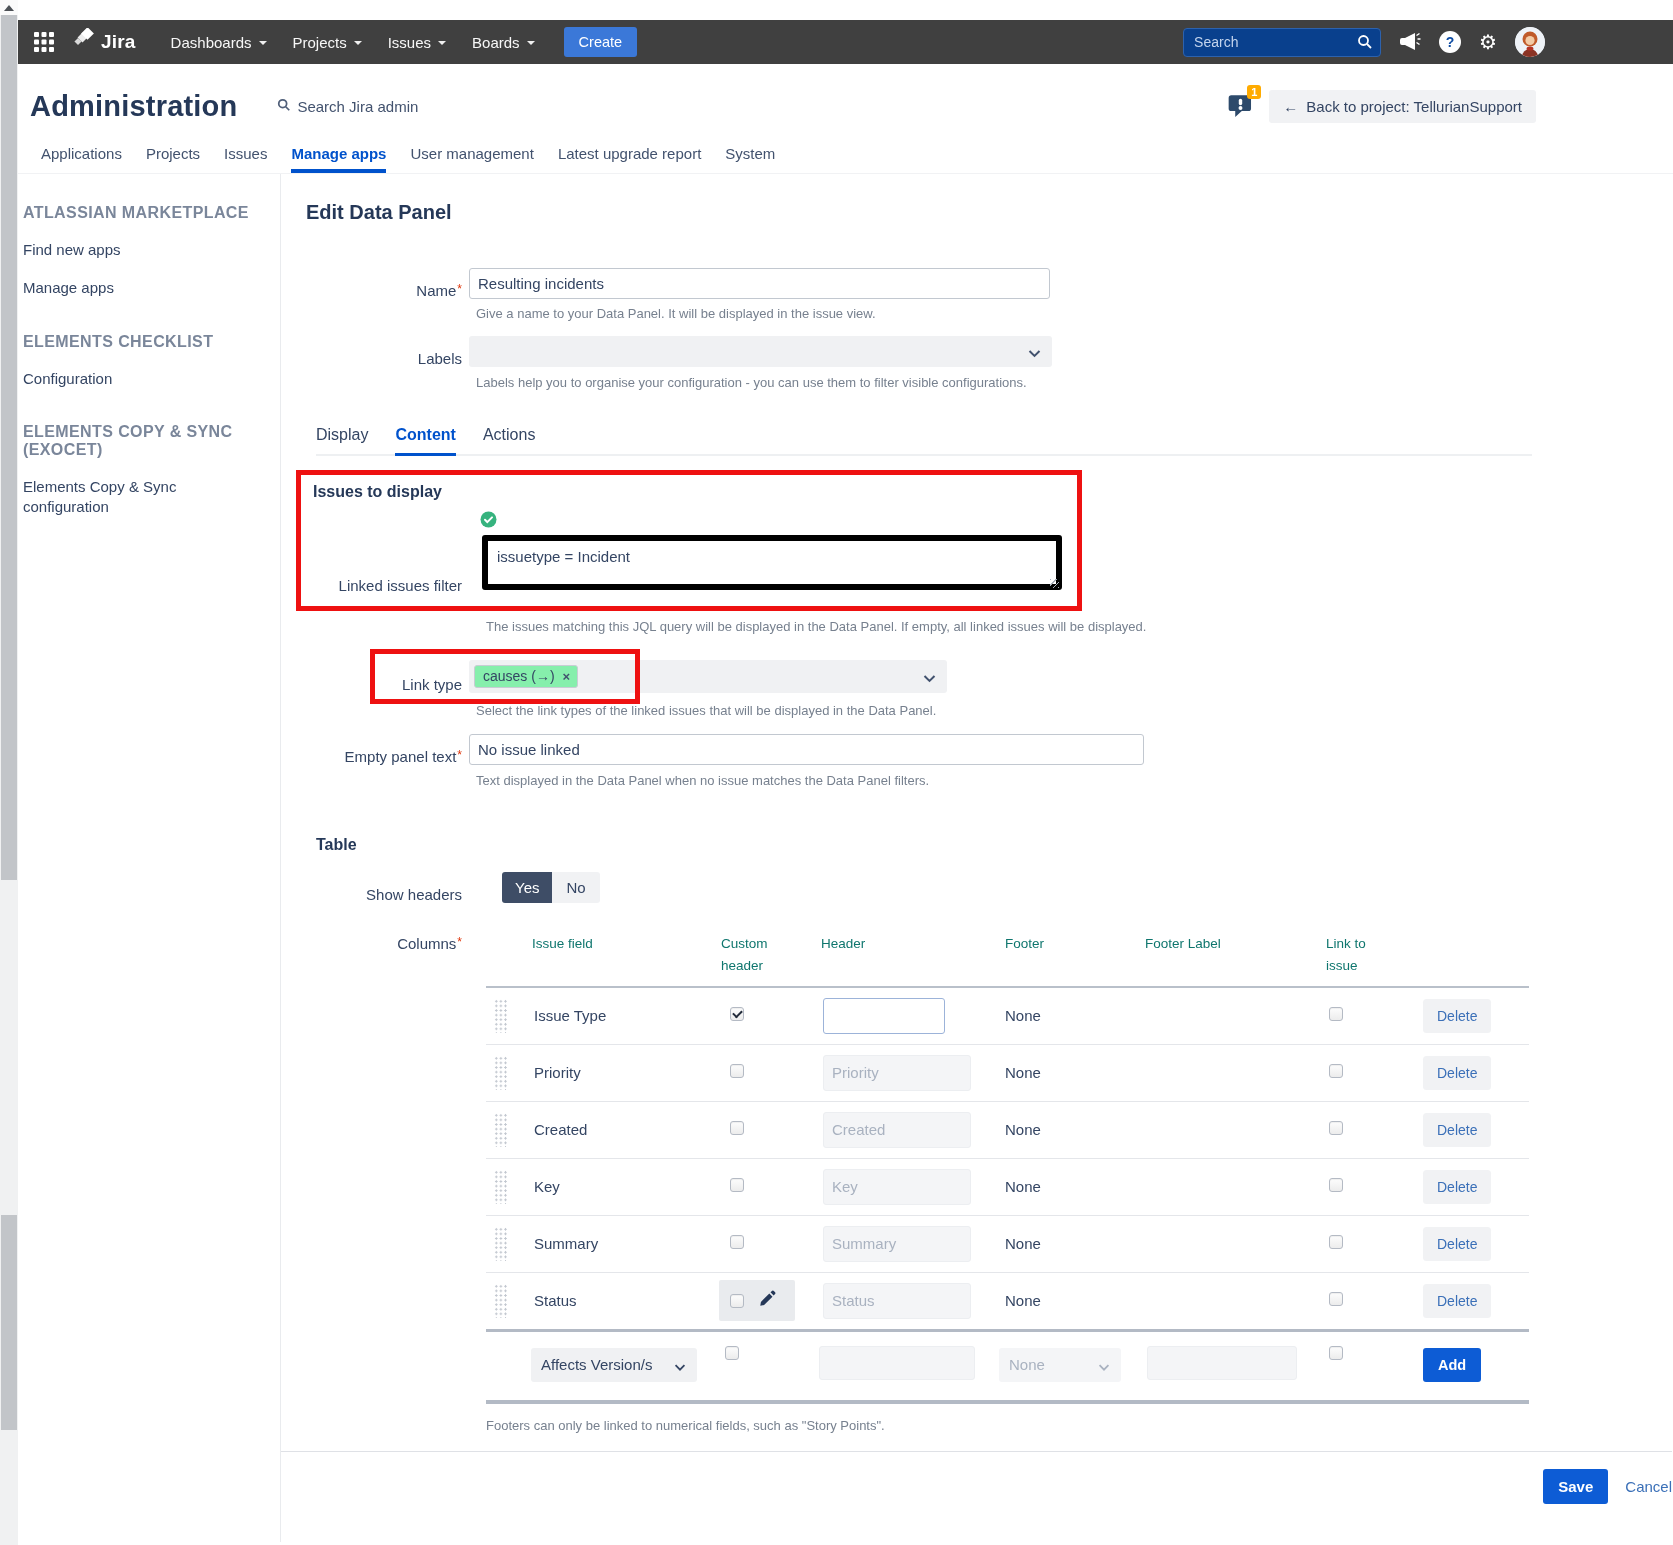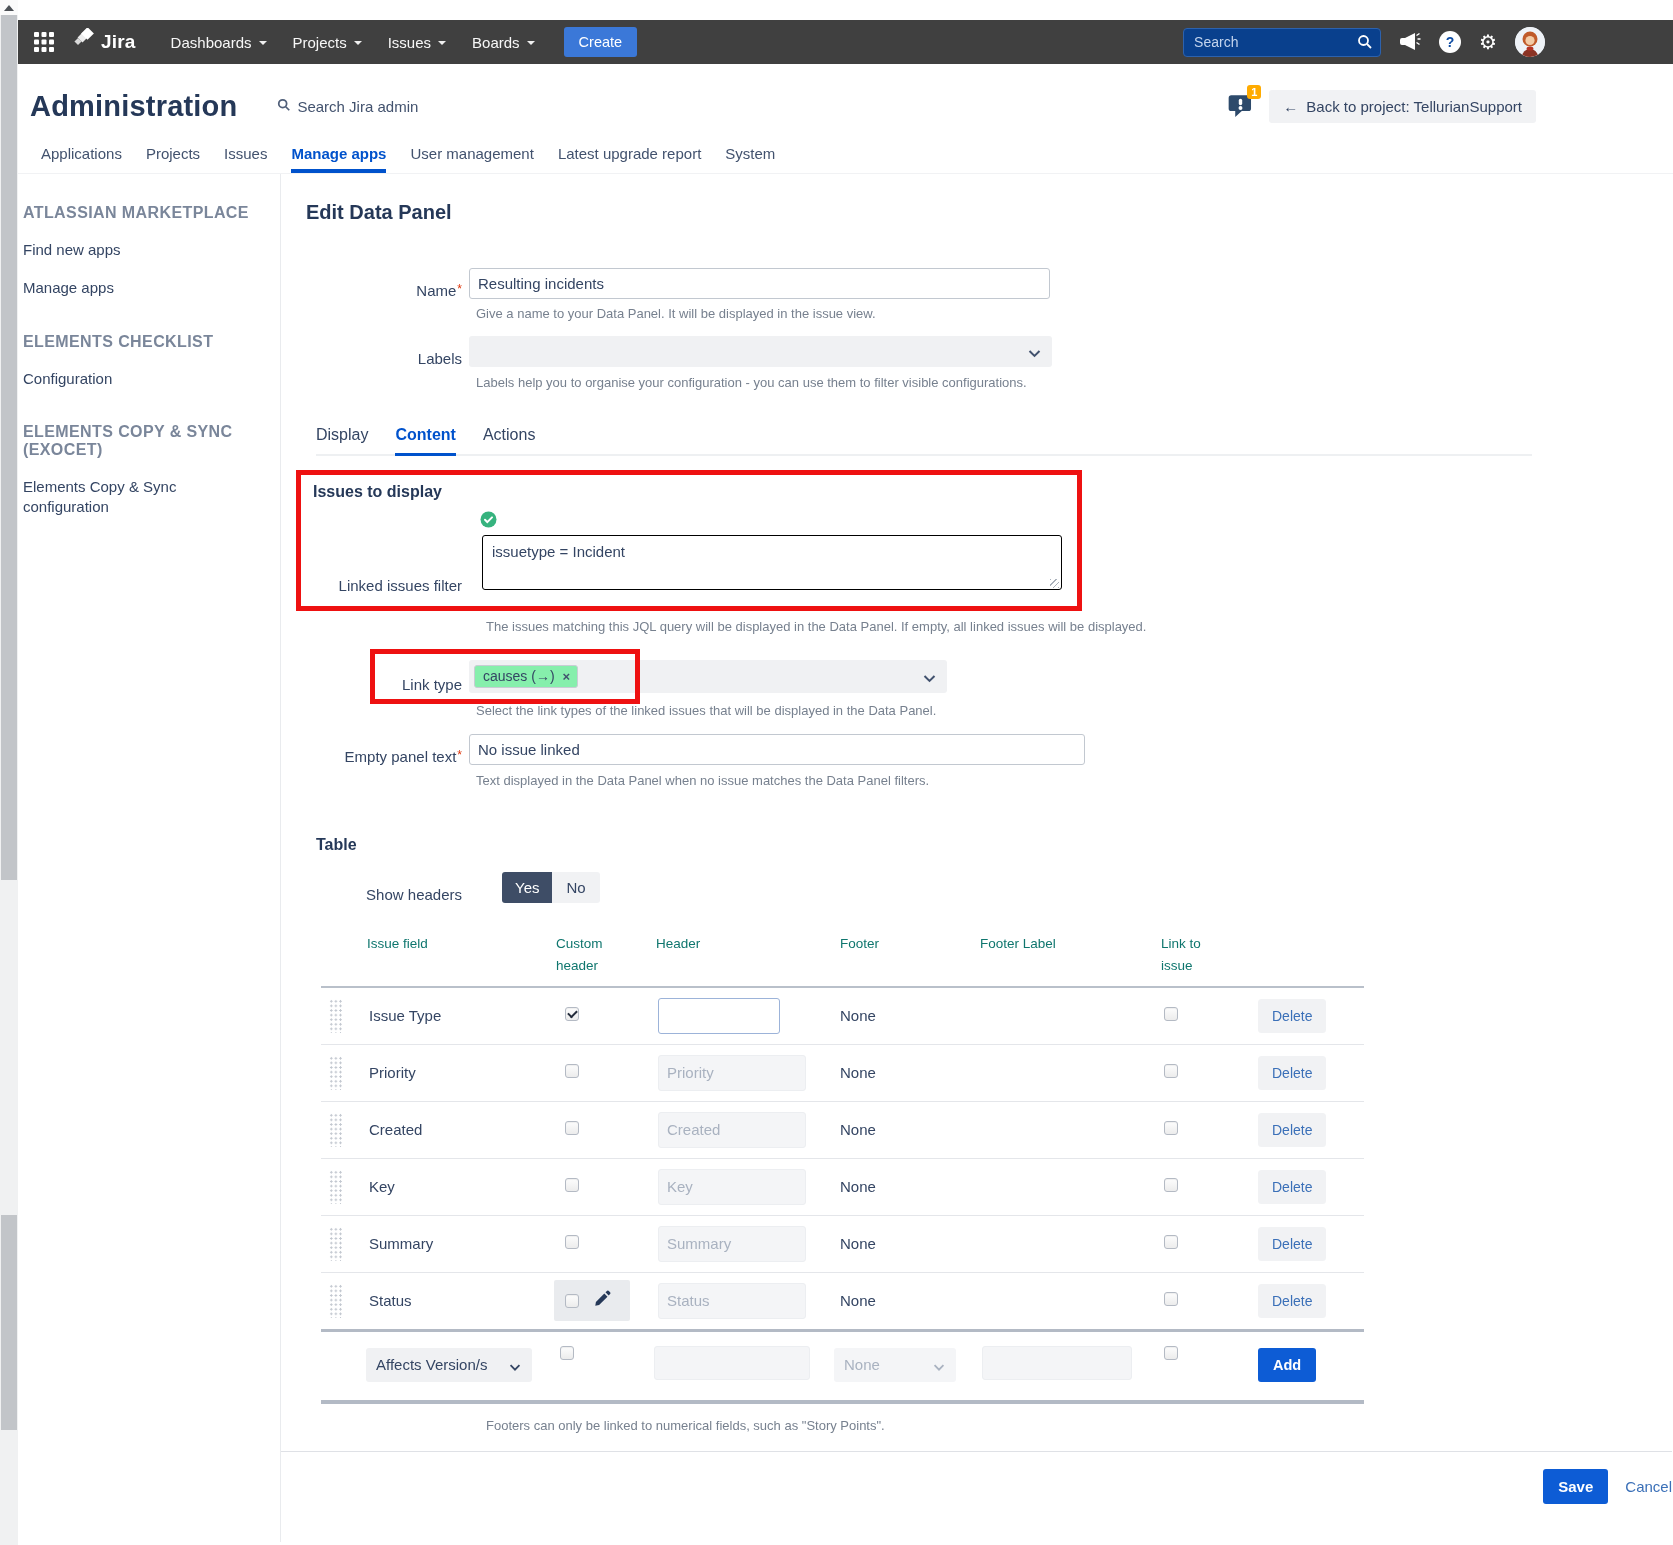--- a/index.html
+++ b/index.html
@@ -77,21 +77,21 @@
   
   .ftabs { display:flex; margin:36px 0 0 12px; border-bottom:2px solid #eef0f2; width:1216px; }
   .ftab { font-size:16px; color:#344563; margin-right:27px; padding-bottom:9px; cursor:pointer; margin-bottom:-2px; }
   .ftab.active { color:#0052cc; font-weight:bold; border-bottom:3px solid #0052cc; }
 
   
   .redbox1 { border:5px solid #ee1111; margin:14px 0 0 -8px; width:786px; padding:6px 0 12px 3px; }
   .section-h { font-size:16px; font-weight:bold; color:#253858; margin:2px 0 8px 9px; }
   .valid-check { margin:2px 0 3px 11px; }
   .jql-wrap { position:relative; margin-left:13px; }
-  .jql { width:580px; height:55px; border:1px solid #000000; border-radius:3px; resize:none;
+  .jql { width:580px; height:55px; border:6px solid #000000; border-radius:3px; resize:none;
     font-family:inherit; font-size:15px; color:#344563; padding:7px 9px; }
   .resize-corner { position:absolute; right:3px; bottom:6px; width:9px; height:9px;
     background:repeating-linear-gradient(135deg,#aab1bb 0 1px,transparent 1px 4px); }
   .linktype-row { position:relative; margin-top:26px; }
   .redbox2 { position:absolute; left:66px; top:-11px; width:270px; height:55px; border:5px solid #ee1111;
     pointer-events:none; z-index:5; }
   .lt-select { width:478px; height:33px; }
   .chip { background:#86efac; border:1px solid #c8cdd4; border-radius:3px; margin-left:5px; padding:2px 7px 3px 8px;
     font-size:14px; color:#344563; display:flex; align-items:center; gap:8px; }
   .chip-x { font-weight:bold; font-size:13px; color:#42526e; cursor:pointer; }
@@ -340,34 +340,35 @@
               <svg width="13" height="9" viewBox="0 0 13 9" fill="none" stroke="#42526e" stroke-width="2">
                   <path d="M1.5 1.5l5 5 5-5"></path>
                 </svg>
             </span>
           </div>
         </div>
         <div class="helper" style="margin:10px 0 0 172px;">Select the link types of the linked issues that will be displayed in the Data Panel.</div>
 
         <div class="frow" style="margin-top:16px;">
           <div class="flabel"><span>Empty panel text</span><span class="req">*</span></div>
-          <input class="txt-input" style="width: 616px;" value="No issue linked">
+          <input class="txt-input" style="width: 675px;" value="No issue linked">
         </div>
         <div class="helper" style="margin:8px 0 0 172px;">Text displayed in the Data Panel when no issue matches the Data Panel filters.</div>
 
         <div class="h-table">Table</div>
         <div class="frow" style="margin-top:14px;">
           <div class="flabel">Show headers</div>
           <div class="toggle">
             <span class="on">Yes</span>
             <span class="off">No</span>
           </div>
         </div>
 
         <div class="columns-block">
+          <div class="flabel" style="padding-top:2px;"><span>Columns</span><span class="req">*</span></div>
           <div class="ctable">
 
             <div class="trow thead">
               <span class="th"></span>
               <span class="th">Issue field</span>
               <span class="th narrow" style="padding-left:12px;">Custom header</span>
               <span class="th" style="padding-left:10px;">Header</span>
               <span class="th pad16">Footer</span>
               <span class="th pad16">Footer Label</span>
               <span class="th narrow" style="padding-left:17px;">Link to issue</span>

